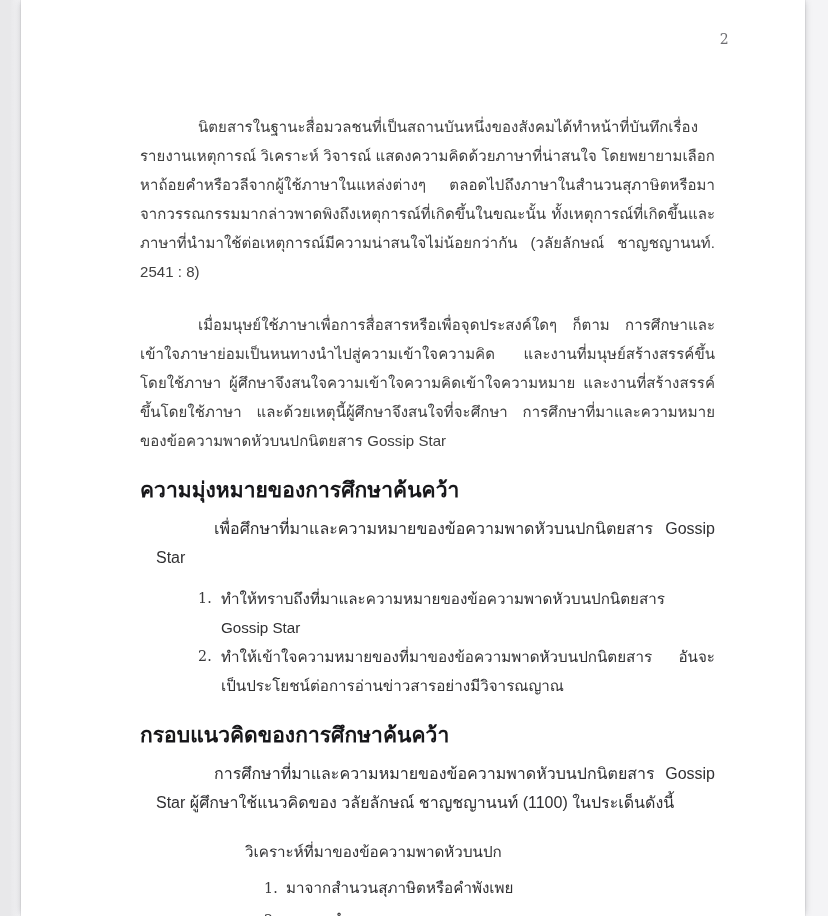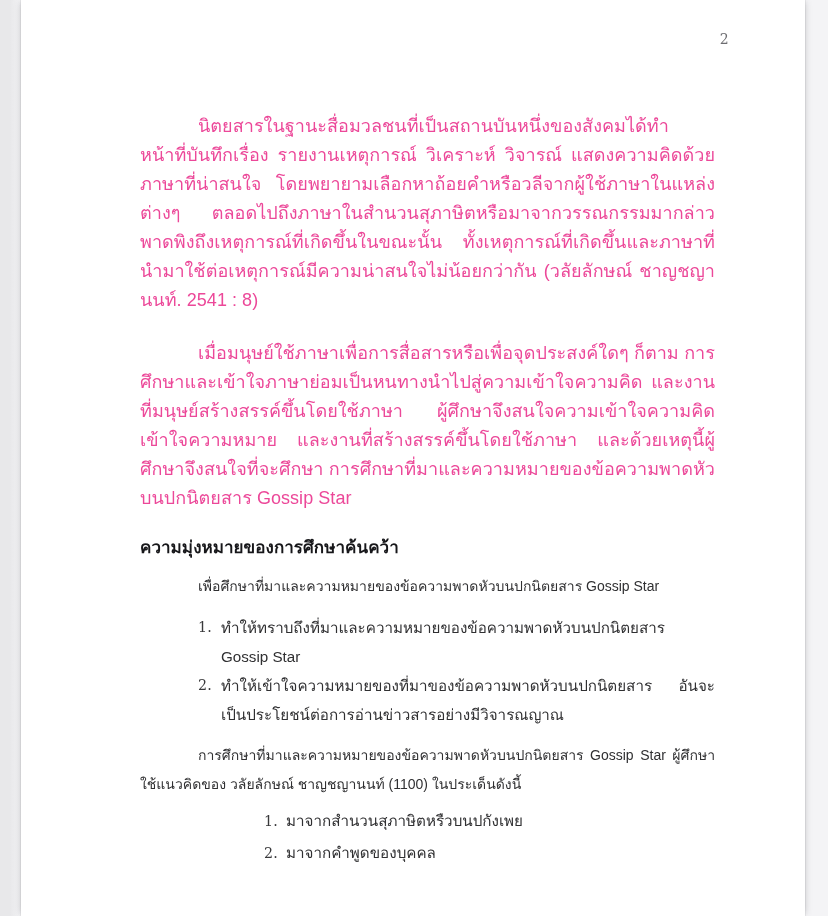--- a/index.html
+++ b/index.html
@@ -55,44 +55,44 @@
   .content {
     position: absolute;
     left: 119px;      
     top: 112px;
     width: 575px;     
     color: #2d2d2f;
   }
 
   p.para {
     margin: 0 0 0 0;
-    font-size: 18px;
+    font-size: 15px;
     line-height: 29px;
     text-align: justify;
     text-justify: inter-word;
     text-indent: 58px;
-    color: #ec4899;
+    color: #404040;
     font-weight: 400;
     letter-spacing: 0.05px;
   }
 
   p.para + p.para { margin-top: 24px; }
 
   h2.heading {
     margin: 23px 0 0 0;
-    font-size: 17px;
+    font-size: 21px;
     line-height: 24px;
     font-weight: 700;
     color: #17171a;
     letter-spacing: 0.05px;
   }
 
   p.subpara {
-    margin: 12px 0 0 0;
-    font-size: 14px;
+    margin: 12px 0 0 16px;
+    font-size: 16px;
     line-height: 29px;
     text-indent: 58px;
     color: #303032;
     text-align: justify;
   }
 
   
   ol.numlist {
     margin: 12px 0 0 0;
     padding: 0;
@@ -178,27 +178,29 @@
         <li>
           <span class="marker latin">1.</span>
           <span class="itemtext">ทำให้ทราบถึงที่มาและความหมายของข้อความพาดหัวบนปกนิตยสาร Gossip Star</span>
         </li>
         <li>
           <span class="marker latin">2.</span>
           <span class="itemtext">ทำให้เข้าใจความหมายของที่มาของข้อความพาดหัวบนปกนิตยสาร อันจะเป็นประโยชน์ต่อการอ่านข่าวสารอย่างมีวิจารณญาณ</span>
         </li>
       </ol>
 
+      <h2 class="heading">กรอบแนวคิดของการศึกษาค้นคว้า</h2>
       <p class="subpara">การศึกษาที่มาและความหมายของข้อความพาดหัวบนปกนิตยสาร  Gossip  Star ผู้ศึกษาใช้แนวคิดของ วลัยลักษณ์ ชาญชญานนท์ (1100) ในประเด็นดังนี้</p>
 
+      <p class="midline">วิเคราะห์ที่มาของข้อความพาดหัวบนปก</p>
 
       <ol class="numlist deep">
         <li>
           <span class="marker latin">1.</span>
-          <span class="itemtext">มาจากสำนวนสุภาษิตหรืวบนปกังเพย</span>
+          <span class="itemtext">มาจากสำนวนสุภาษิตหรือคำพังเพย</span>
         </li>
         <li>
           <span class="marker latin">2.</span>
           <span class="itemtext">มาจากคำพูดของบุคคล</span>
         </li>
 
       </ol>
 
     </div>
 

